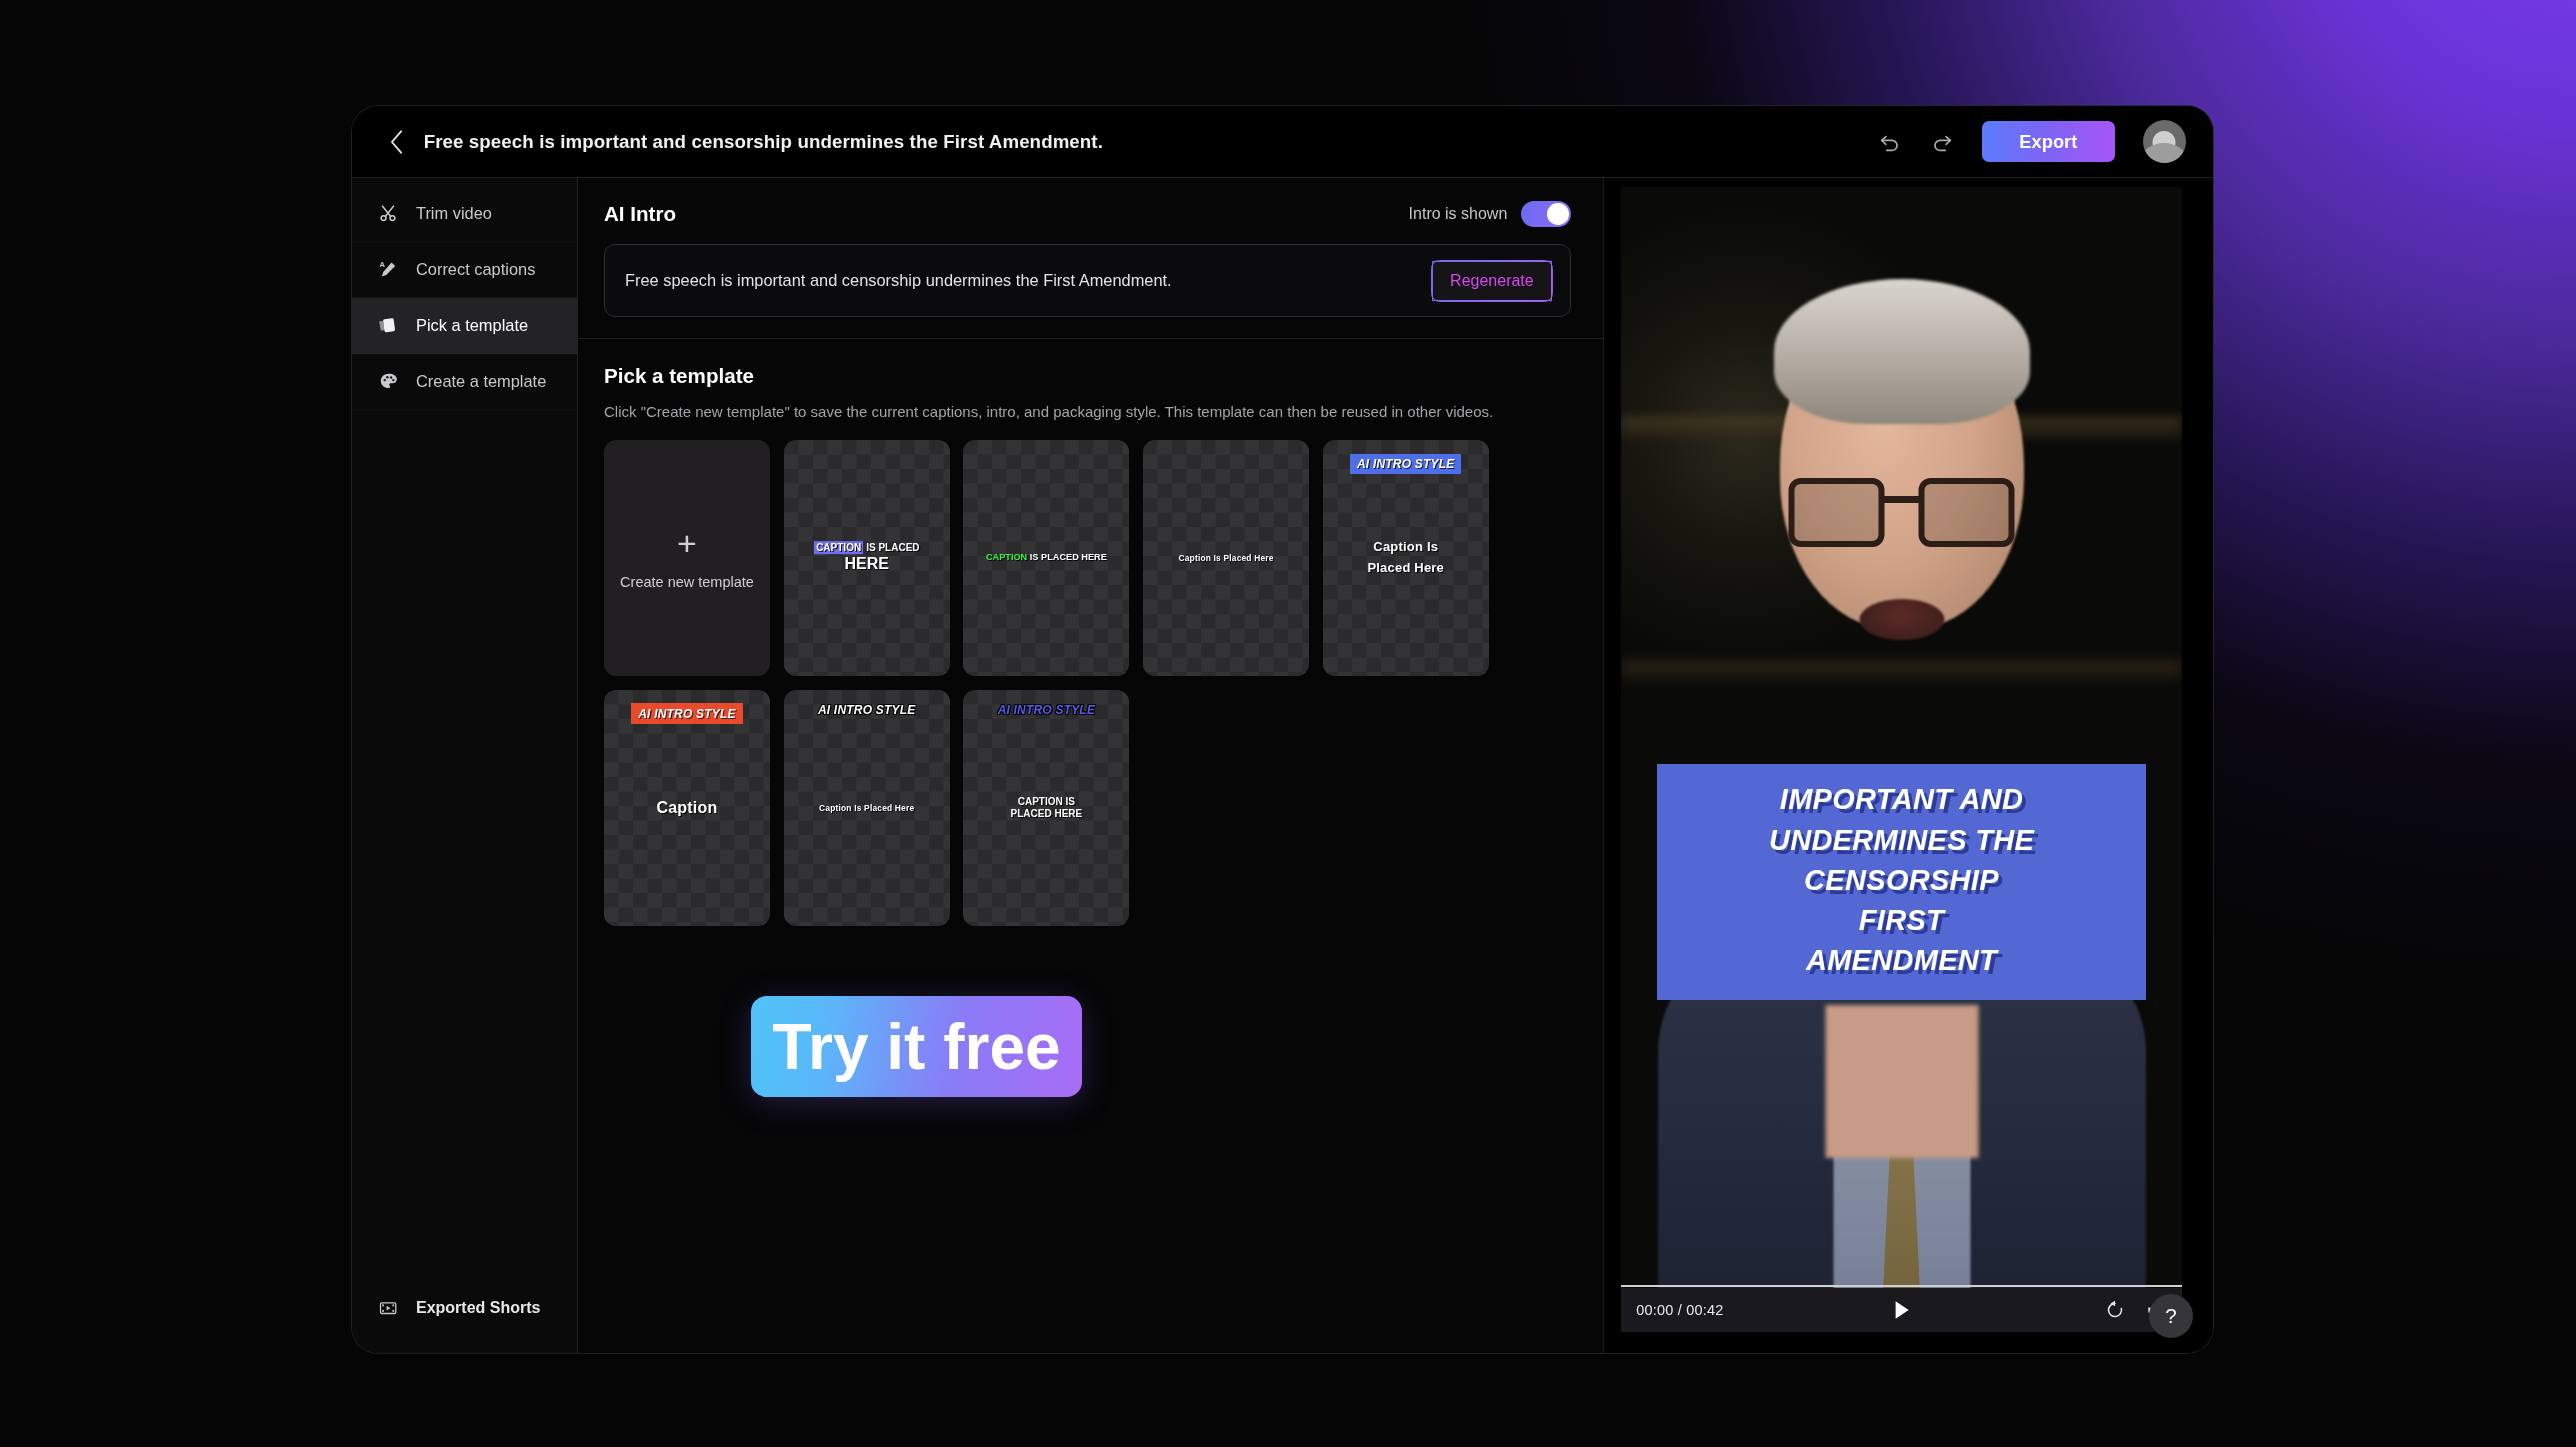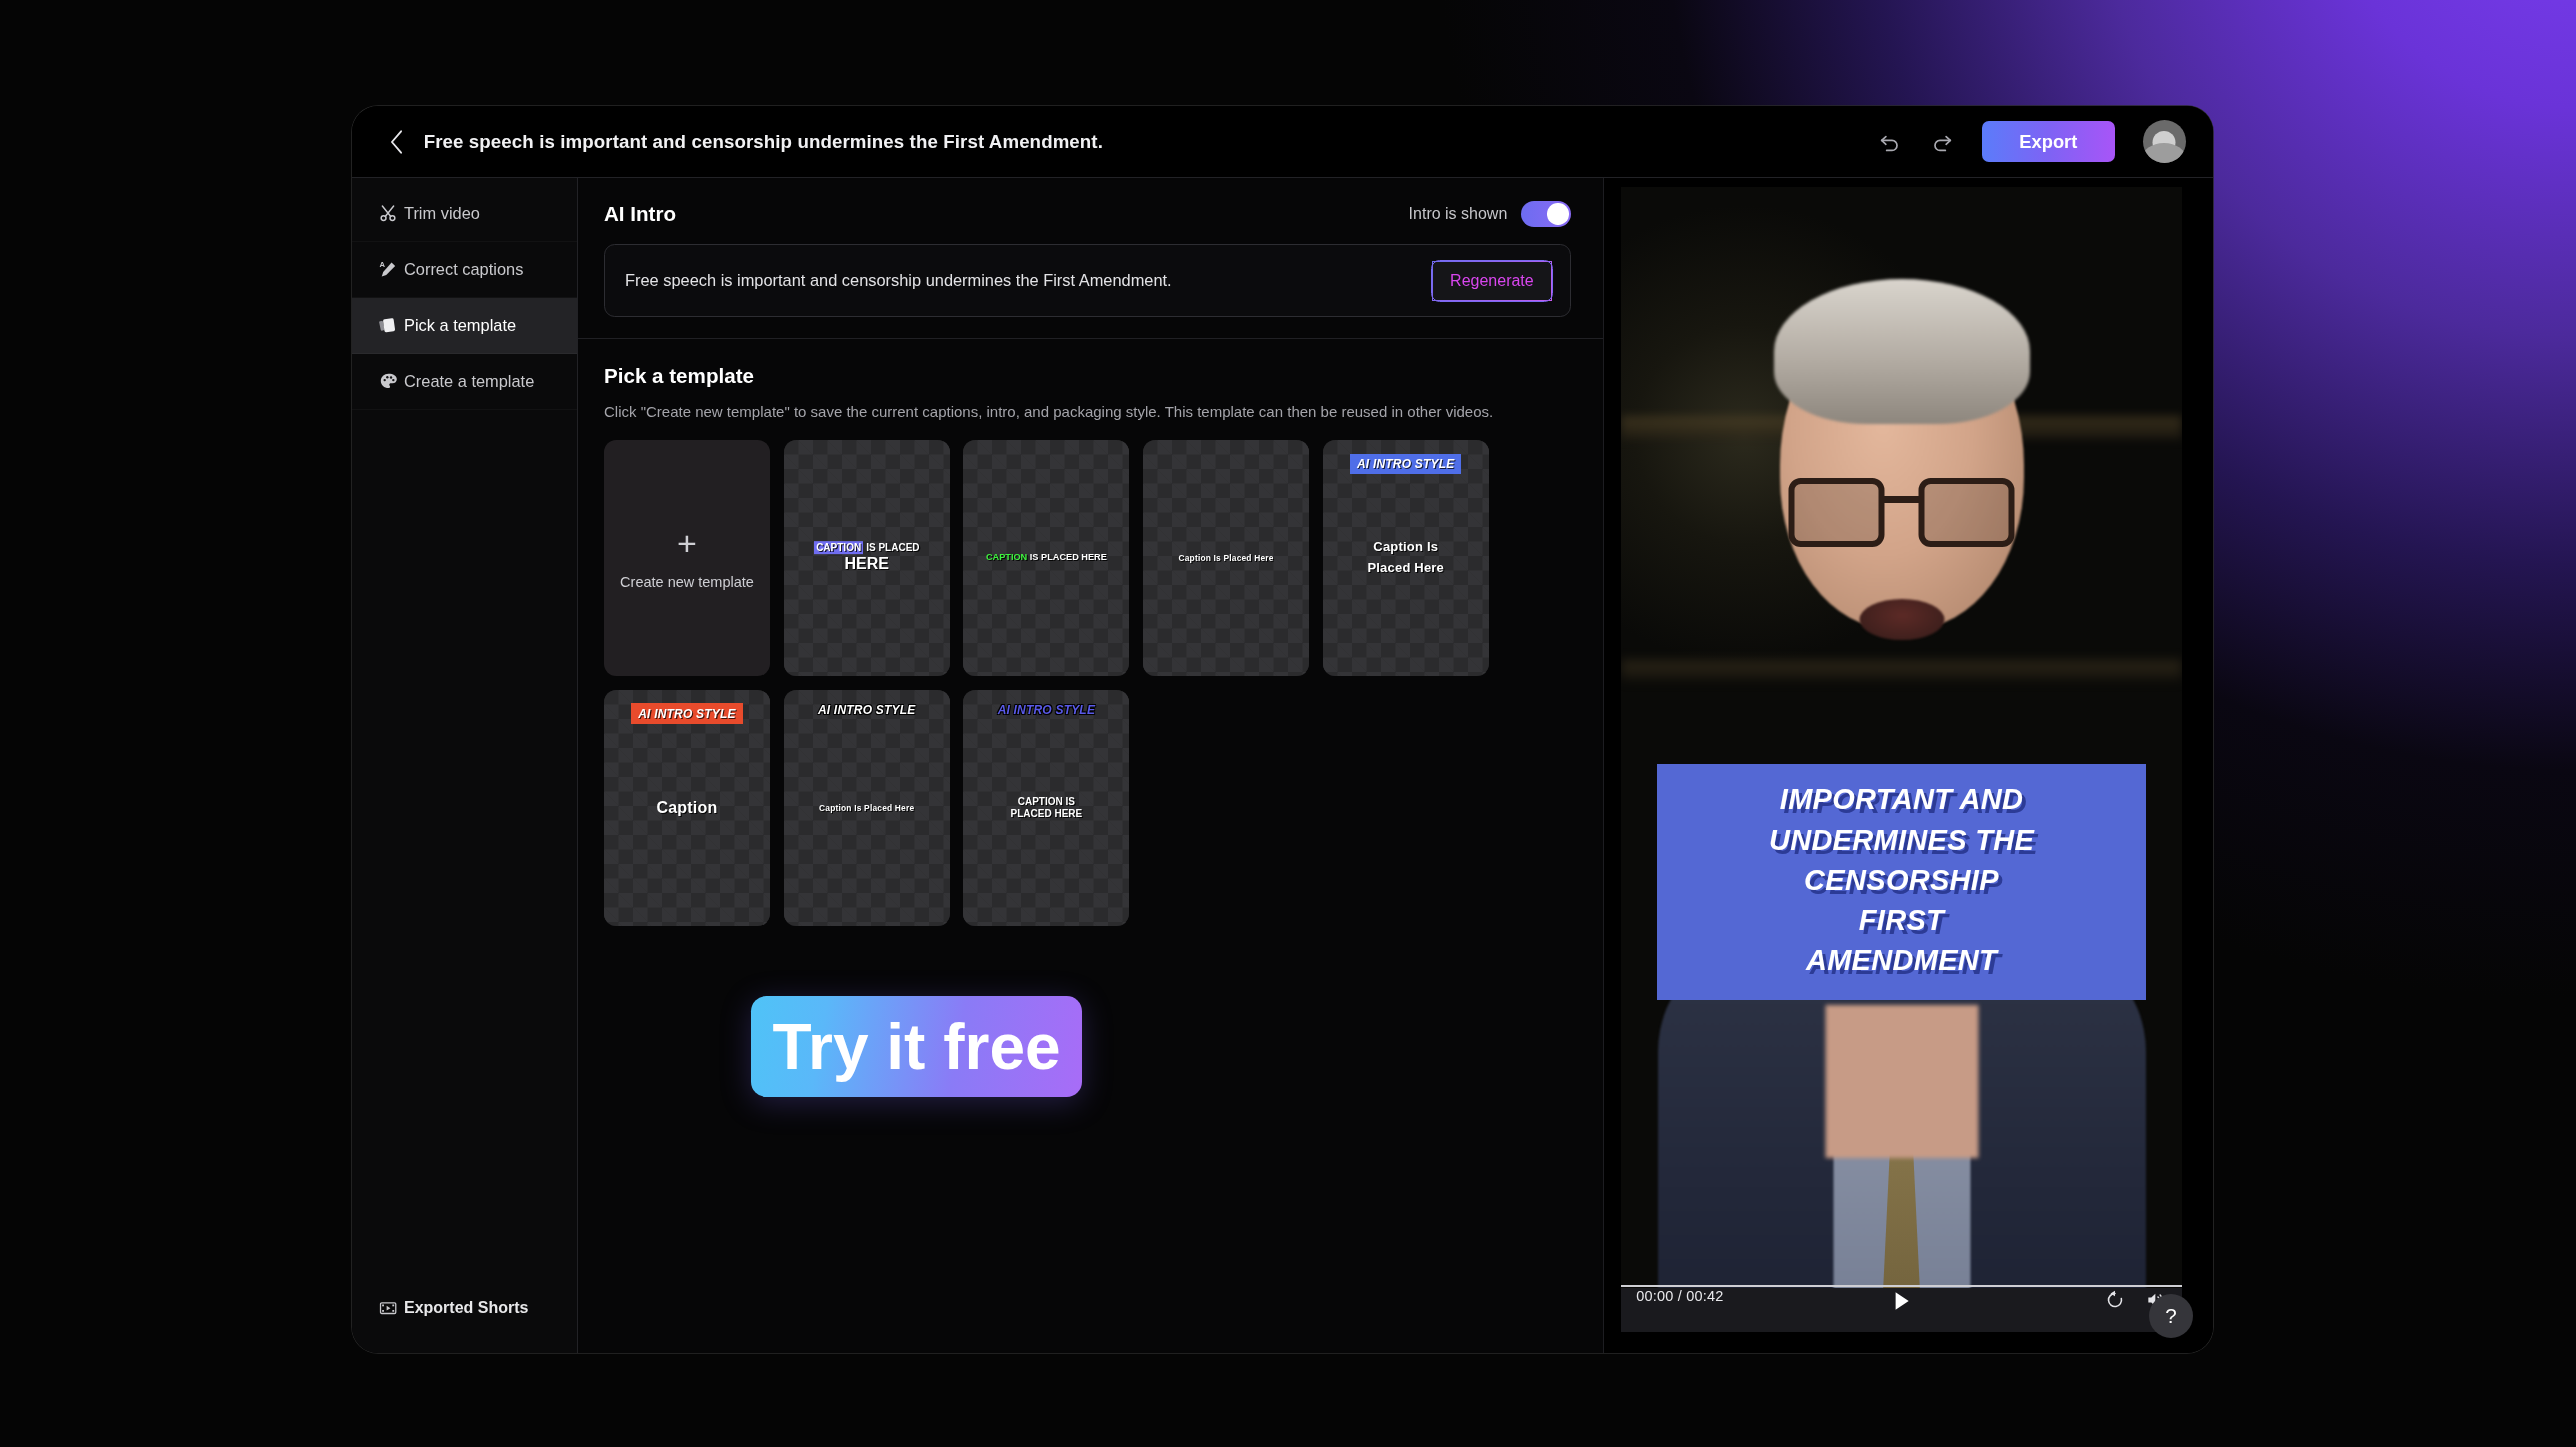--- a/index.html
+++ b/index.html
@@ -128,21 +128,21 @@
     background: #0a0a0b;
     border-right: 0.8px solid #222226;
     display: flex;
     flex-direction: column;
     padding-top: 7.6px;
     position: relative;
   }
   .side-item {
     display: flex;
     align-items: center;
-    gap: 6px;
+    gap: 18px;
     height: 56px;
     padding: 0 0 0 26px;
     color: #c9c9cd;
     font-size: 16.4px;
     cursor: pointer;
     border-bottom: 0.8px solid rgba(255,255,255,0.035);
   }
   .side-item.active {
     background: #232326;
     color: #ffffff;
@@ -466,21 +466,21 @@
 
   
   .player-bar {
     position: absolute;
     left: 17px;
     width: 561px;
     bottom: 21.4px;
     height: 44px;
     background: #1a1a1e;
     display: flex;
-    align-items: flex-start;
+    align-items: center;
     padding: 0 15.3px;
   }
   .player-bar .time {
     color: #e9e9ec;
     font-size: 14.5px;
     letter-spacing: 0.2px;
   }
   .player-bar .play {
     position: absolute; left: 50%; transform: translateX(-50%);
     cursor: pointer;

